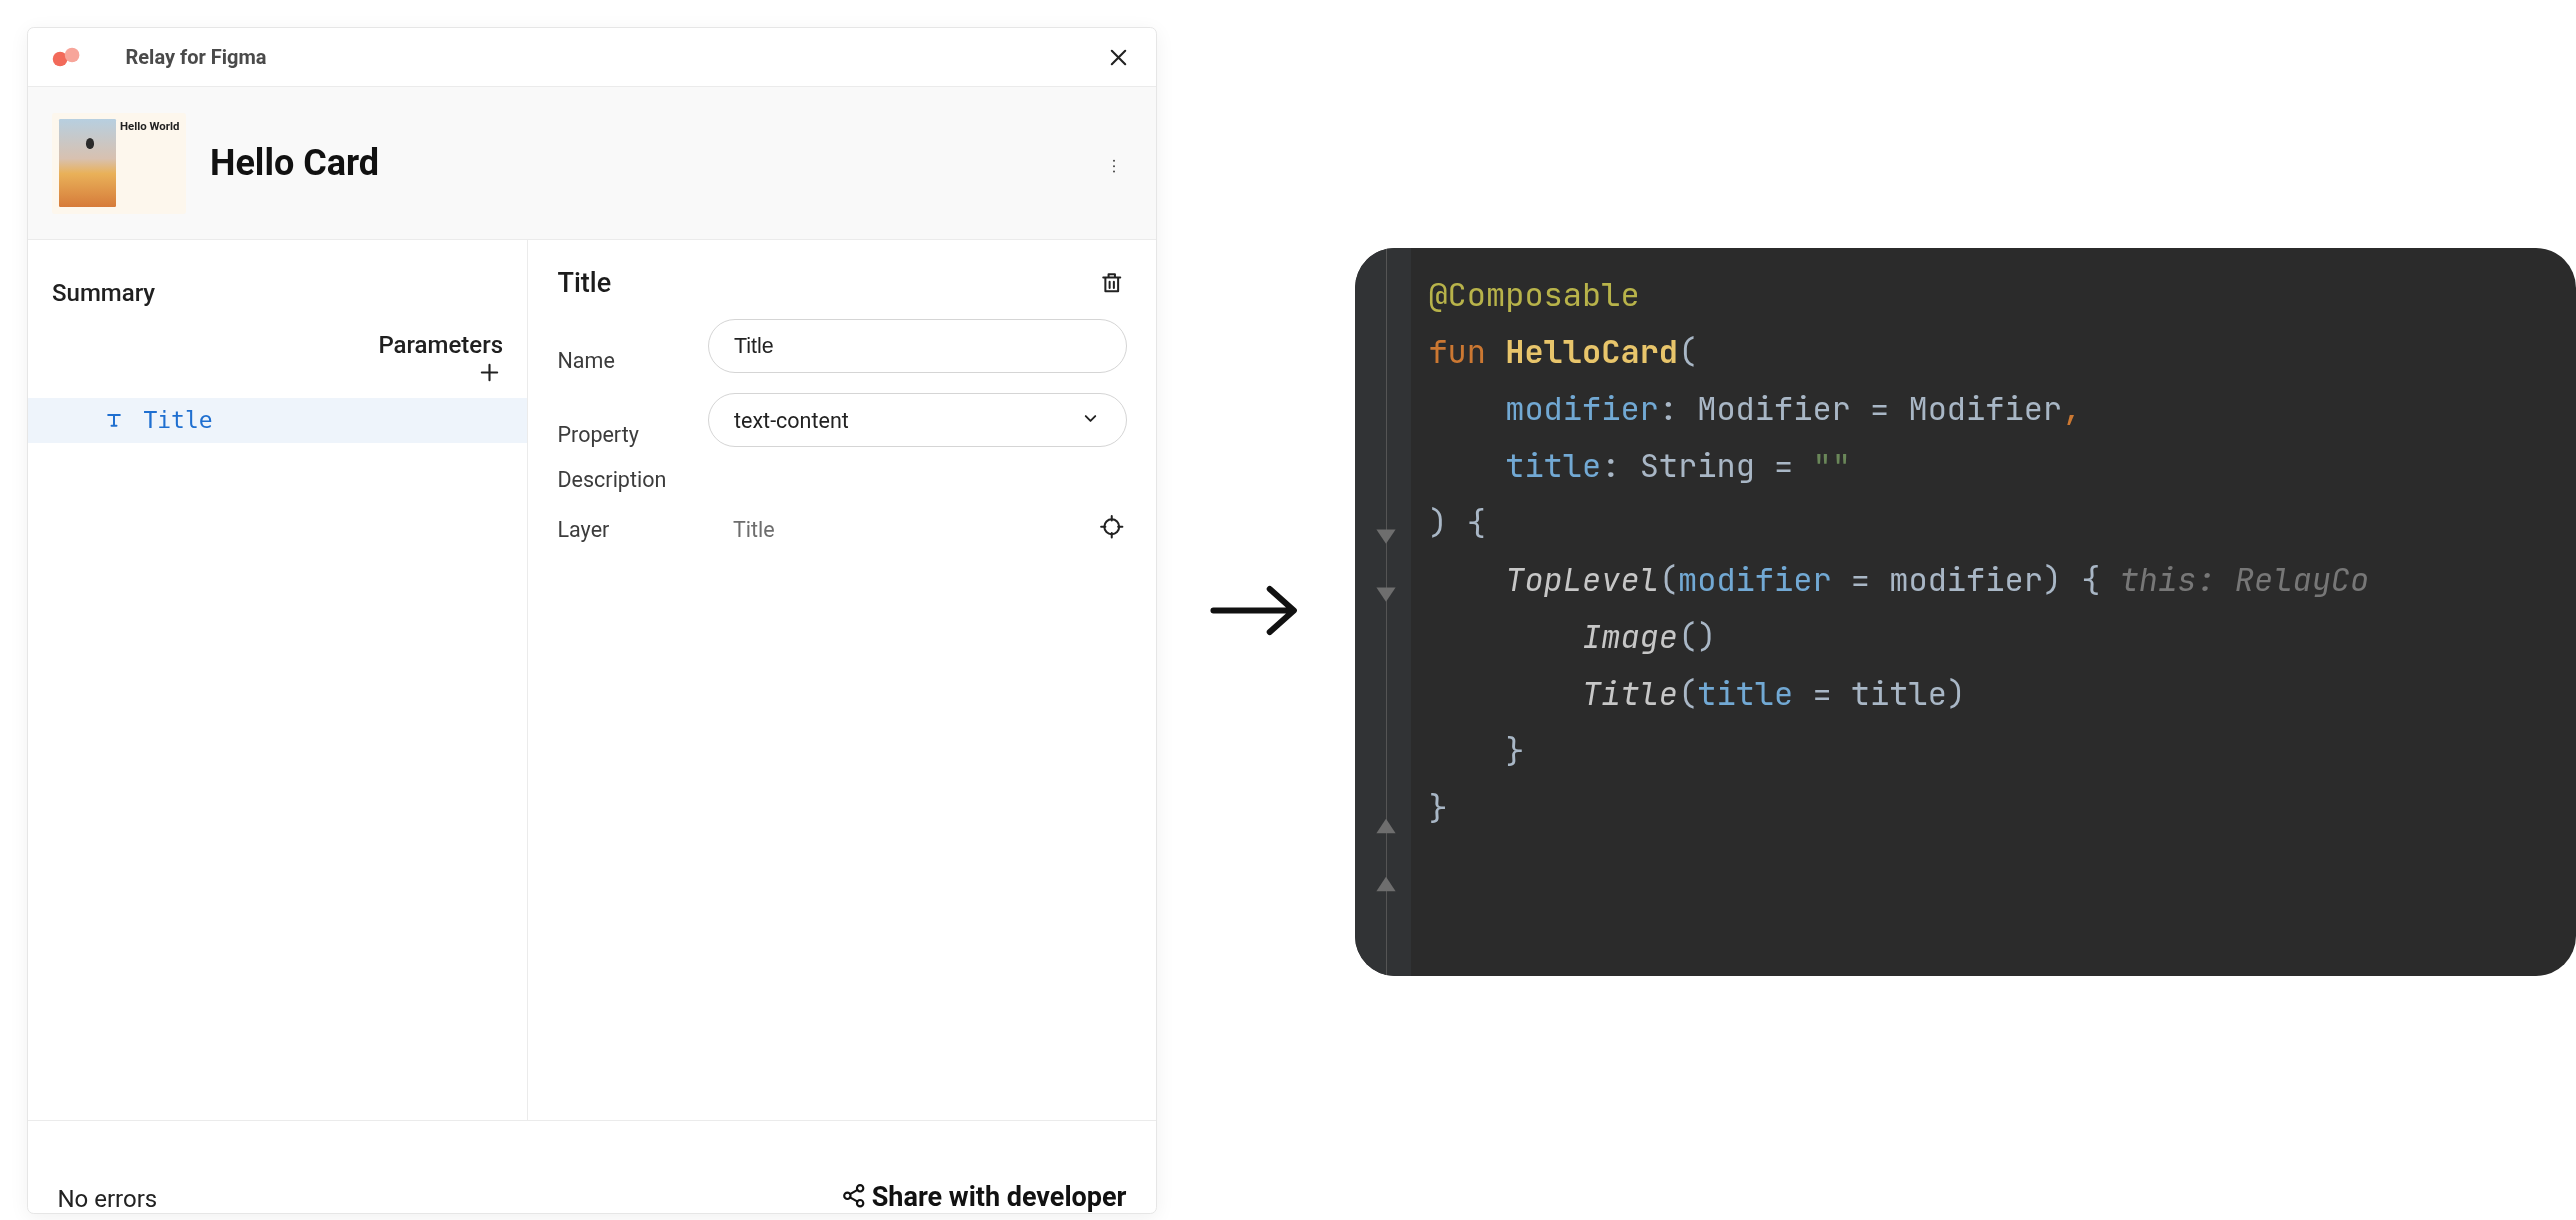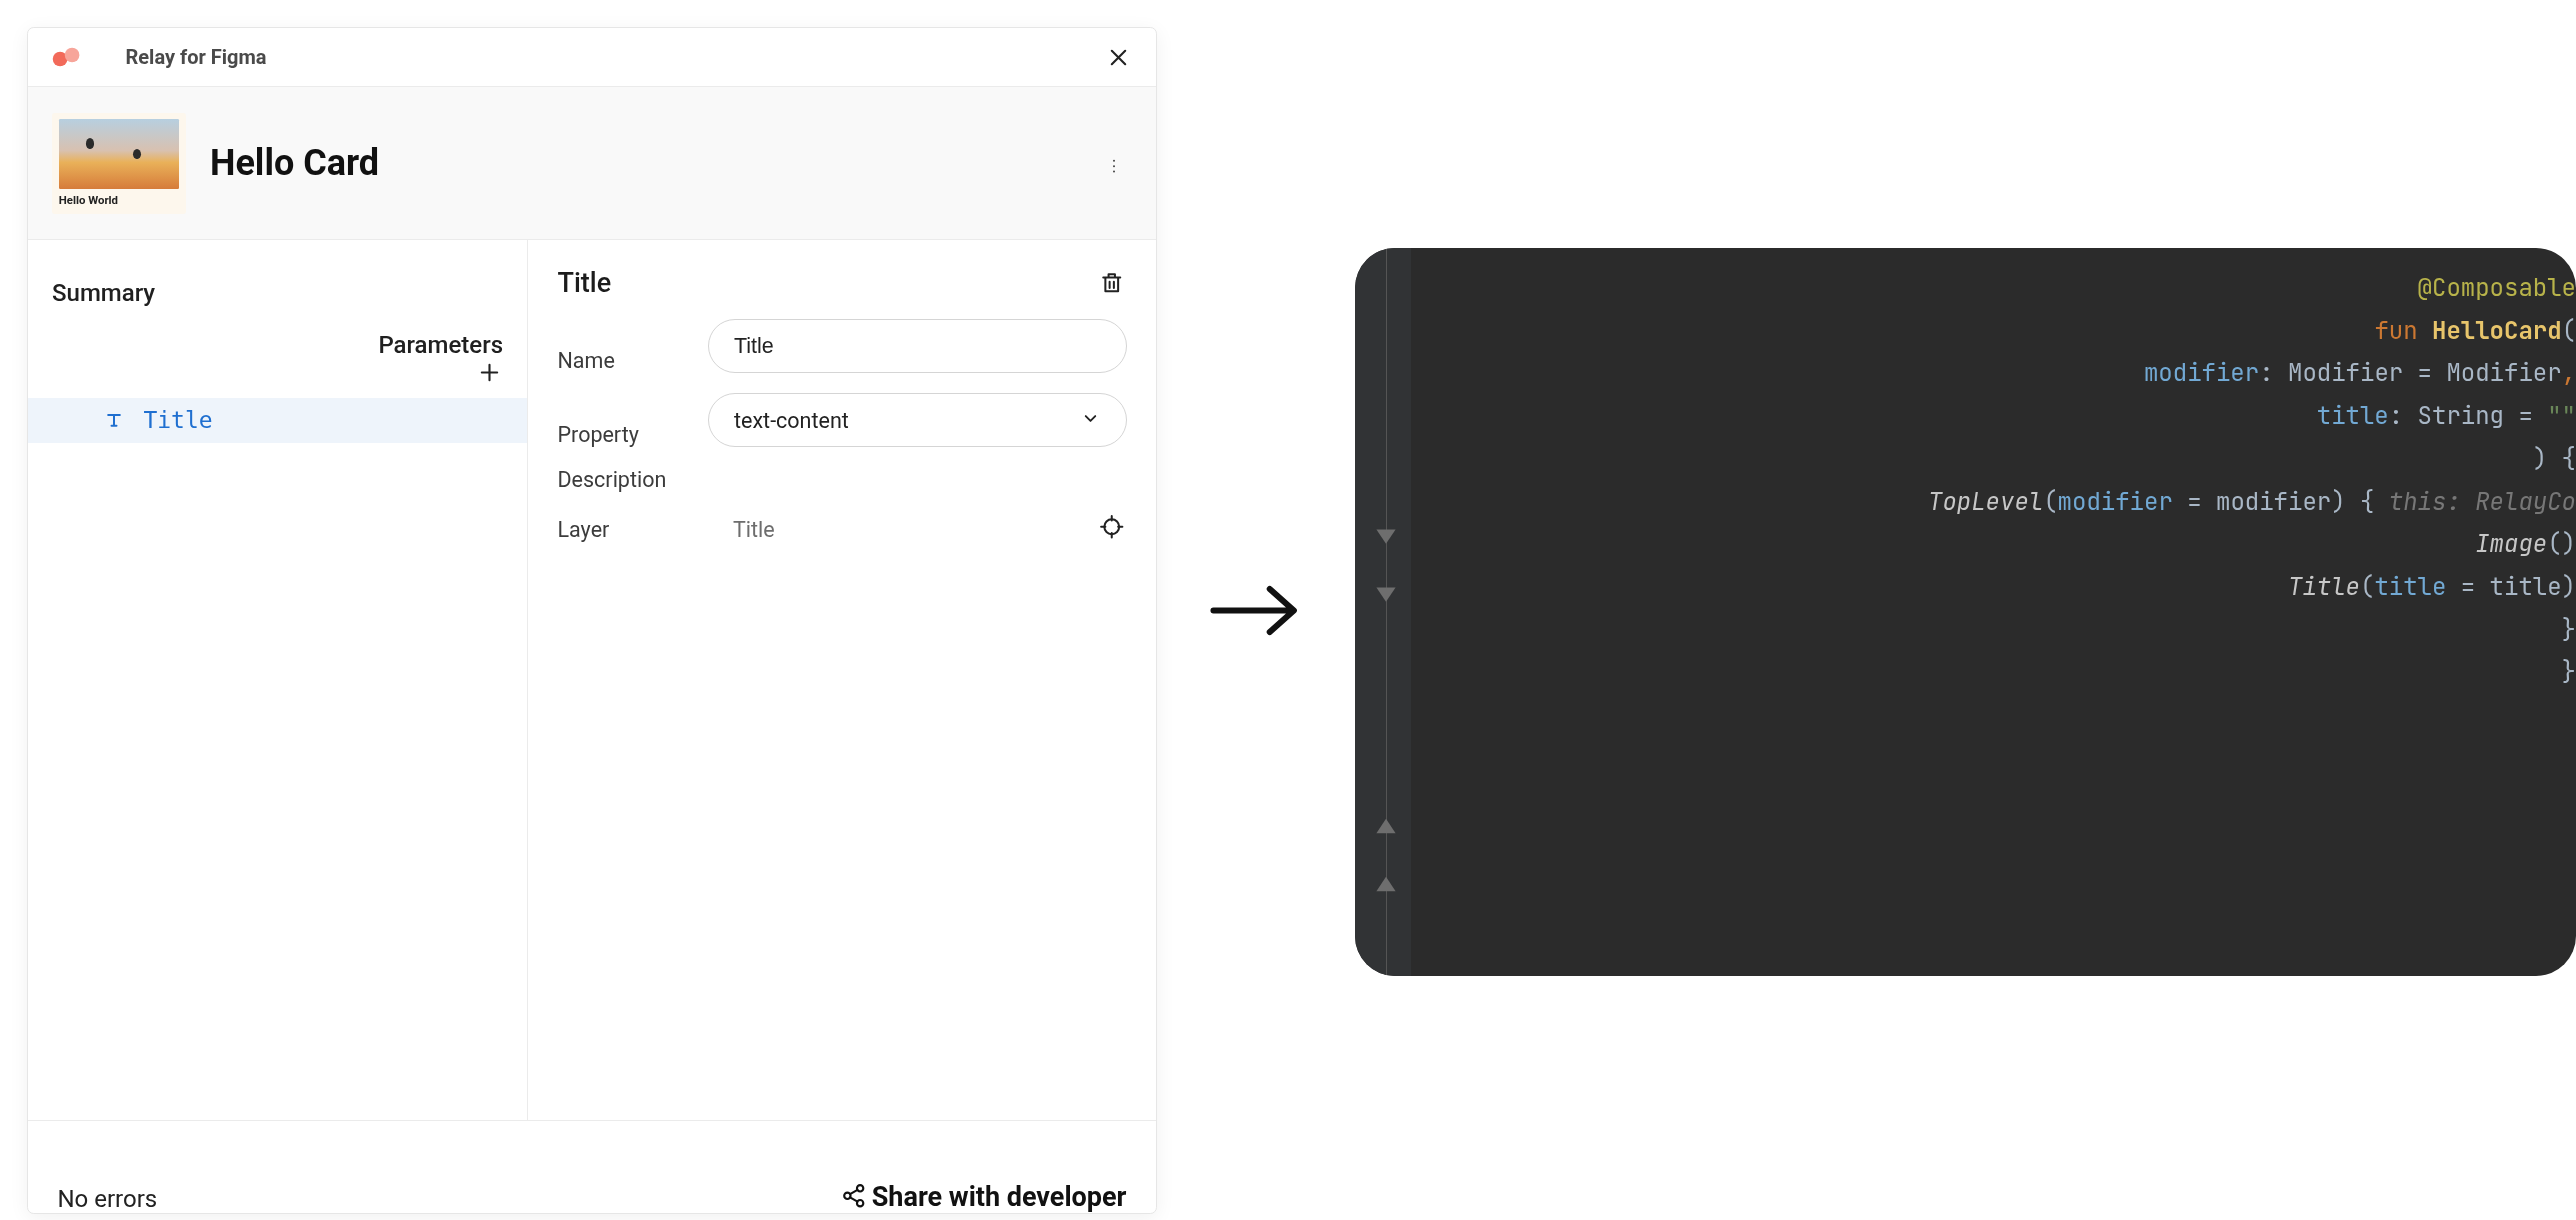--- a/index.html
+++ b/index.html
@@ -63,21 +63,21 @@
     display: flex;
     align-items: center;
   }
   .thumb {
     width: 134px;
     height: 101px;
     background: #fdf7ed;
     border-radius: 2.7px;
     padding: 6.7px;
     display: flex;
-    flex-direction: column;
+    flex-direction: row;
     gap: 4px;
     margin-right: 24px;
   }
   .thumb-img {
     flex: 1;
     border-radius: 1.3px;
     background: linear-gradient(180deg, #b7cfe0 0%, #d8c1b0 45%, #e9b159 62%, #d67b3a 100%);
     position: relative;
     overflow: hidden;
   }
@@ -279,26 +279,25 @@
   }
   .fold {
     position:absolute;
     left:19px;
     width:24px;height:24px;
   }
   .code {
     flex:1;
     padding: 19px 0 19px 17.4px;
     font-family: "JetBrains Mono", ui-monospace, SFMono-Regular, Menlo, Consolas, monospace;
-    font-size: 24px;
+    font-size: 32px;
     line-height: 1.78;
     color:#bfc1c5;
     white-space: pre;
     overflow:hidden;
-    text-align:right;
   }
   .tok-ann   { color:#b8b34a; }
   .tok-kw    { color:#cc7832; }
   .tok-fn    { color:#e8c56b; font-weight:600; }
   .tok-id    { color:#a9b7c6; }
   .tok-param { color:#72a9d4; }
   .tok-type  { color:#a9b7c6; }
   .tok-str   { color:#6a8759; }
   .tok-call  { color:#c7c7c7; font-style:italic; }
   .tok-hint  { color:#777; font-style:italic; }

